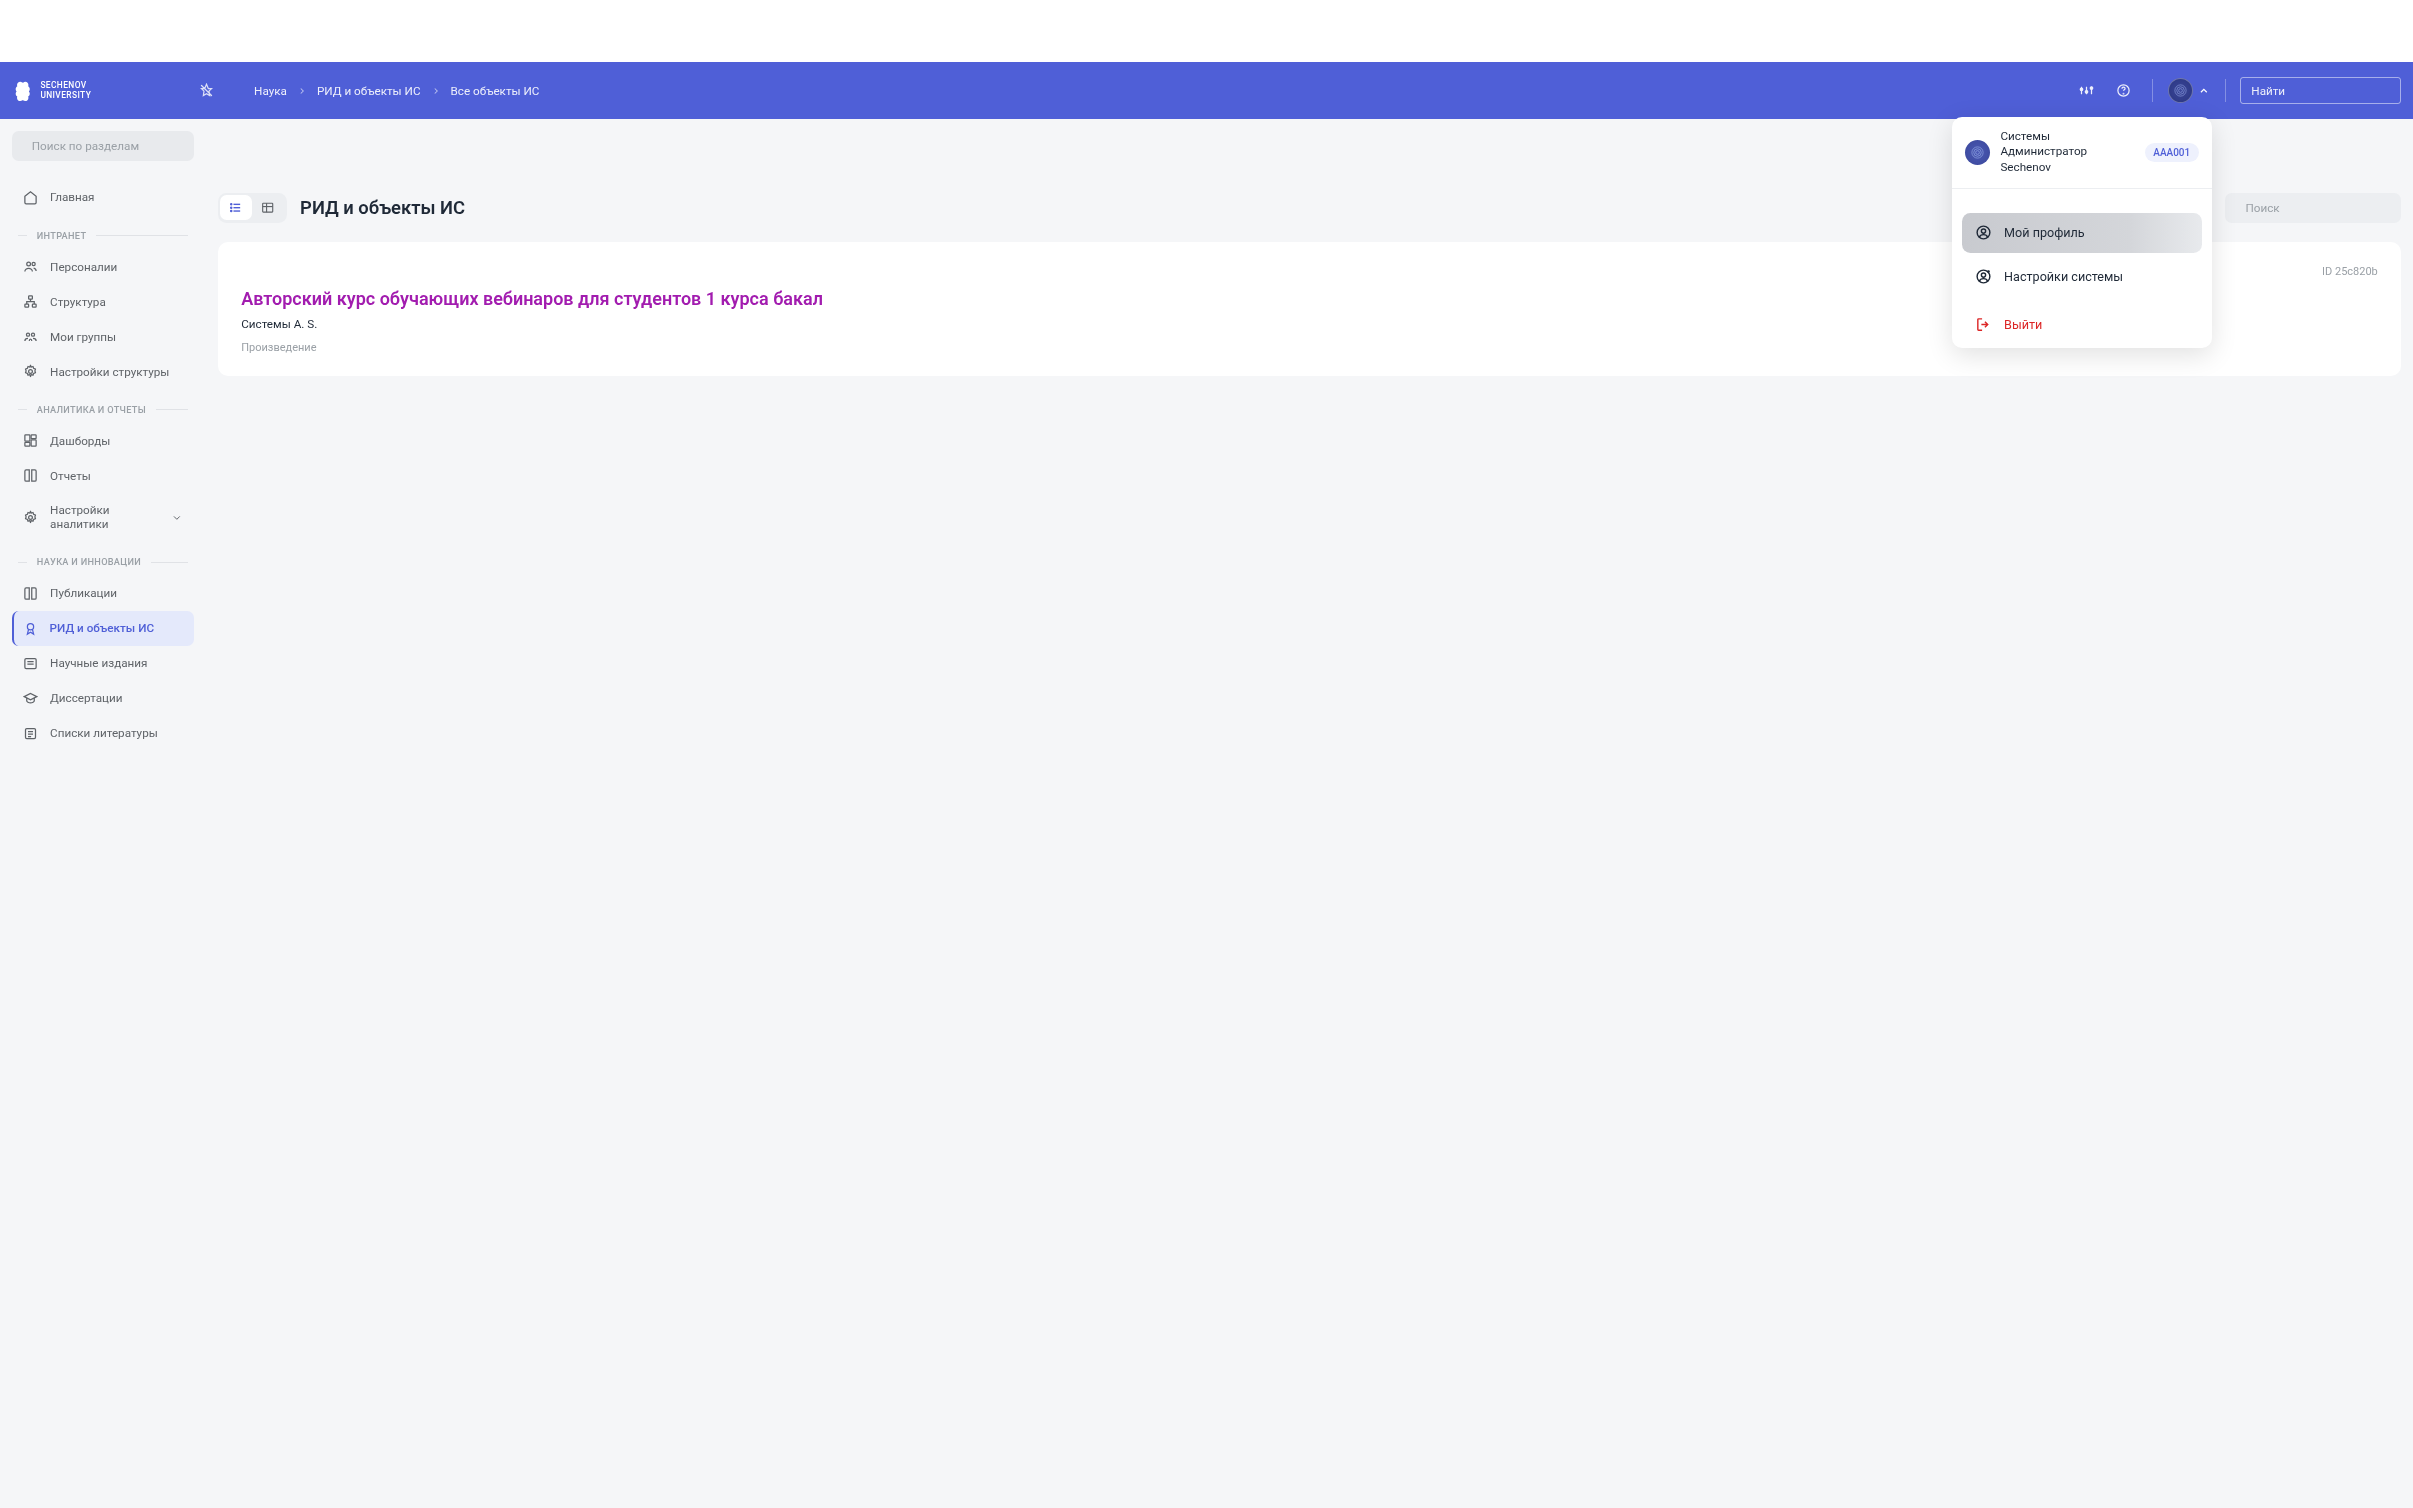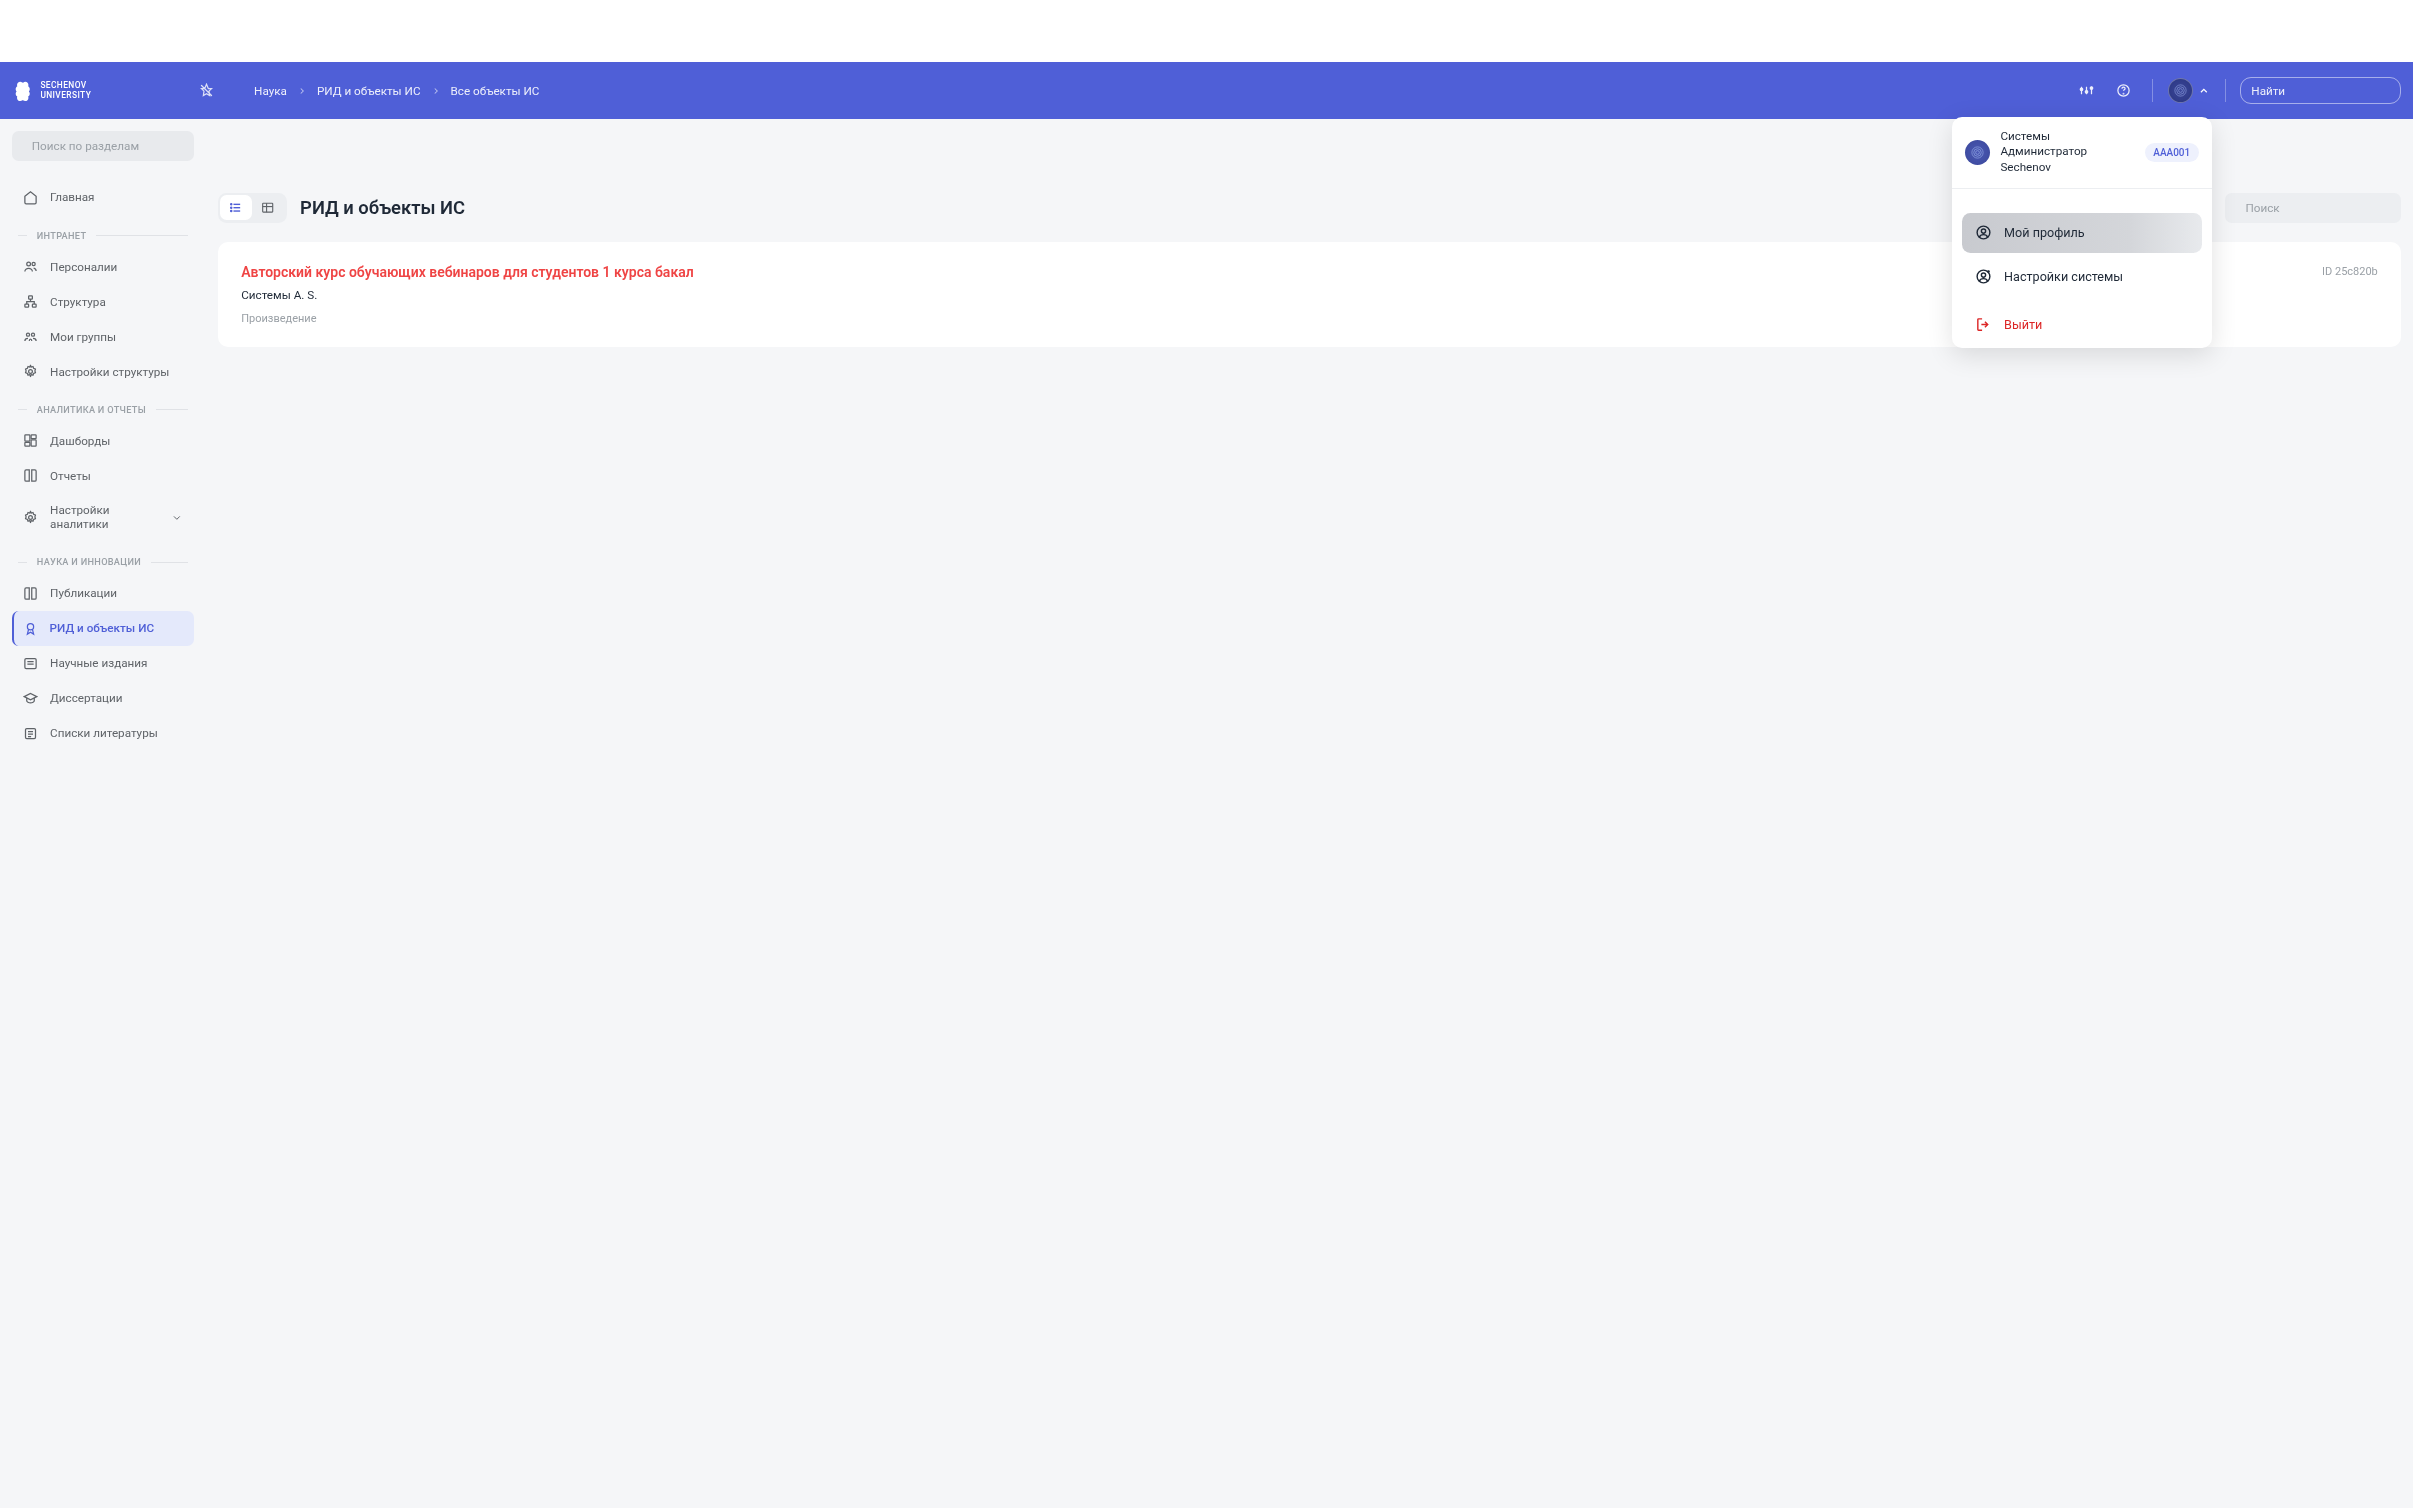--- a/index.html
+++ b/index.html
@@ -19,21 +19,21 @@
 .breadcrumb .chev { opacity: 0.6; }
 
 .topbar-right { margin-left: auto; display: flex; align-items: center; gap: 10px; }
 .icon-btn { width: 27px; height: 27px; display: flex; align-items: center; justify-content: center; cursor: pointer; opacity: 0.9; }
 .divider-v { width: 0.8px; height: 23.5px; background: rgba(255,255,255,0.3); margin: 0 5px; }
 
 .avatar-area { display: flex; align-items: center; gap: 5px; cursor: pointer; }
 .avatar-circle { width: 25px; height: 25px; border-radius: 50%; background: radial-gradient(circle, #3a4699 0%, #2a3580 100%); display: flex; align-items: center; justify-content: center; border: 0.8px solid rgba(255,255,255,0.3); }
 .avatar-inner { width: 15px; height: 15px; }
 
-.search-top { display: flex; align-items: center; background: transparent; border: 0.8px solid rgba(255,255,255,0.5); border-radius: 11px; padding: 5.9px 10px; width: 161px; gap: 6.7px; }
+.search-top { display: flex; align-items: center; background: transparent; border: 0.8px solid rgba(255,255,255,0.5); border-radius: 3px; padding: 5.9px 10px; width: 161px; gap: 6.7px; }
 .search-top input { background: transparent; border: none; outline: none; color: white; font-size: 11.7px; flex: 1; }
 .search-top input::placeholder { color: rgba(255,255,255,0.9); }
 
 .layout { display: flex; padding-top: 107px; }
 
 .sidebar { width: 206px; padding: 23.5px 11.7px 11.7px; flex-shrink: 0; position: fixed; top: 107px; bottom: 0; overflow-y: auto; }
 .sidebar-search { display: flex; align-items: center; background: #e8eaed; border-radius: 6.7px; padding: 8.4px 11.7px; gap: 8.4px; margin-bottom: 18.4px; }
 .sidebar-search input { background: transparent; border: none; outline: none; font-size: 11.7px; flex: 1; color: #333; }
 .sidebar-search input::placeholder { color: #9aa0a6; }
 
@@ -55,21 +55,21 @@
 
 .page-title { font-size: 18.4px; font-weight: 600; color: #1f2937; }
 
 .main-search { margin-left: auto; display: flex; align-items: center; background: #eceef1; border-radius: 6.7px; padding: 8.4px 11.7px; gap: 8.4px; width: 176px; }
 .main-search input { background: transparent; border: none; outline: none; font-size: 11.7px; flex: 1; }
 .main-search input::placeholder { color: #9aa0a6; }
 
 .card { background: white; border-radius: 10px; padding: 0; }
 .list-item { padding: 22px 23.5px; border-bottom: 0.8px solid #eceef1; display: flex; justify-content: space-between; align-items: flex-start; }
 .list-item:last-child { border-bottom: none; }
-.item-content h3 { font-size: 14px; font-weight: 600; color: #ef4444; margin-bottom: 8.4px; }
+.item-content h3 { font-size: 18px; font-weight: 600; color: #a21caf; margin-bottom: 8.4px; margin-top: 24px; }
 .item-content .author { font-size: 11.7px; color: #1f2937; margin-bottom: 10px; }
 .item-content .type { font-size: 11px; color: #9aa0a6; }
 .item-id { font-size: 11px; color: #9aa0a6; margin-top: 1.7px; }
 
 .dropdown { position: absolute; top: 117px; right: 201px; width: 260px; background: white; border-radius: 10px; box-shadow: 0 6.7px 27px rgba(0,0,0,0.12); padding: 0; z-index: 200; overflow: hidden; }
 .dd-header { display: flex; align-items: center; padding: 11.7px 13.4px; gap: 10px; border-bottom: 0.8px solid #eceef1; }
 .dd-avatar { width: 25px; height: 25px; border-radius: 50%; background: radial-gradient(circle, #4a58b5 0%, #3a4799 100%); flex-shrink: 0; display: flex; align-items: center; justify-content: center; }
 .dd-name { font-size: 11.7px; color: #1f2937; line-height: 1.35; flex: 1; }
 .dd-badge { background: #eef1fd; color: #4f5fd7; font-size: 10px; font-weight: 500; padding: 4.2px 8.4px; border-radius: 10px; }
 .dd-item { display: flex; align-items: center; gap: 11.7px; padding: 11.7px 13.4px; margin: 3.4px 10px; border-radius: 8.4px; cursor: pointer; font-size: 12.6px; color: #1f2937; }

